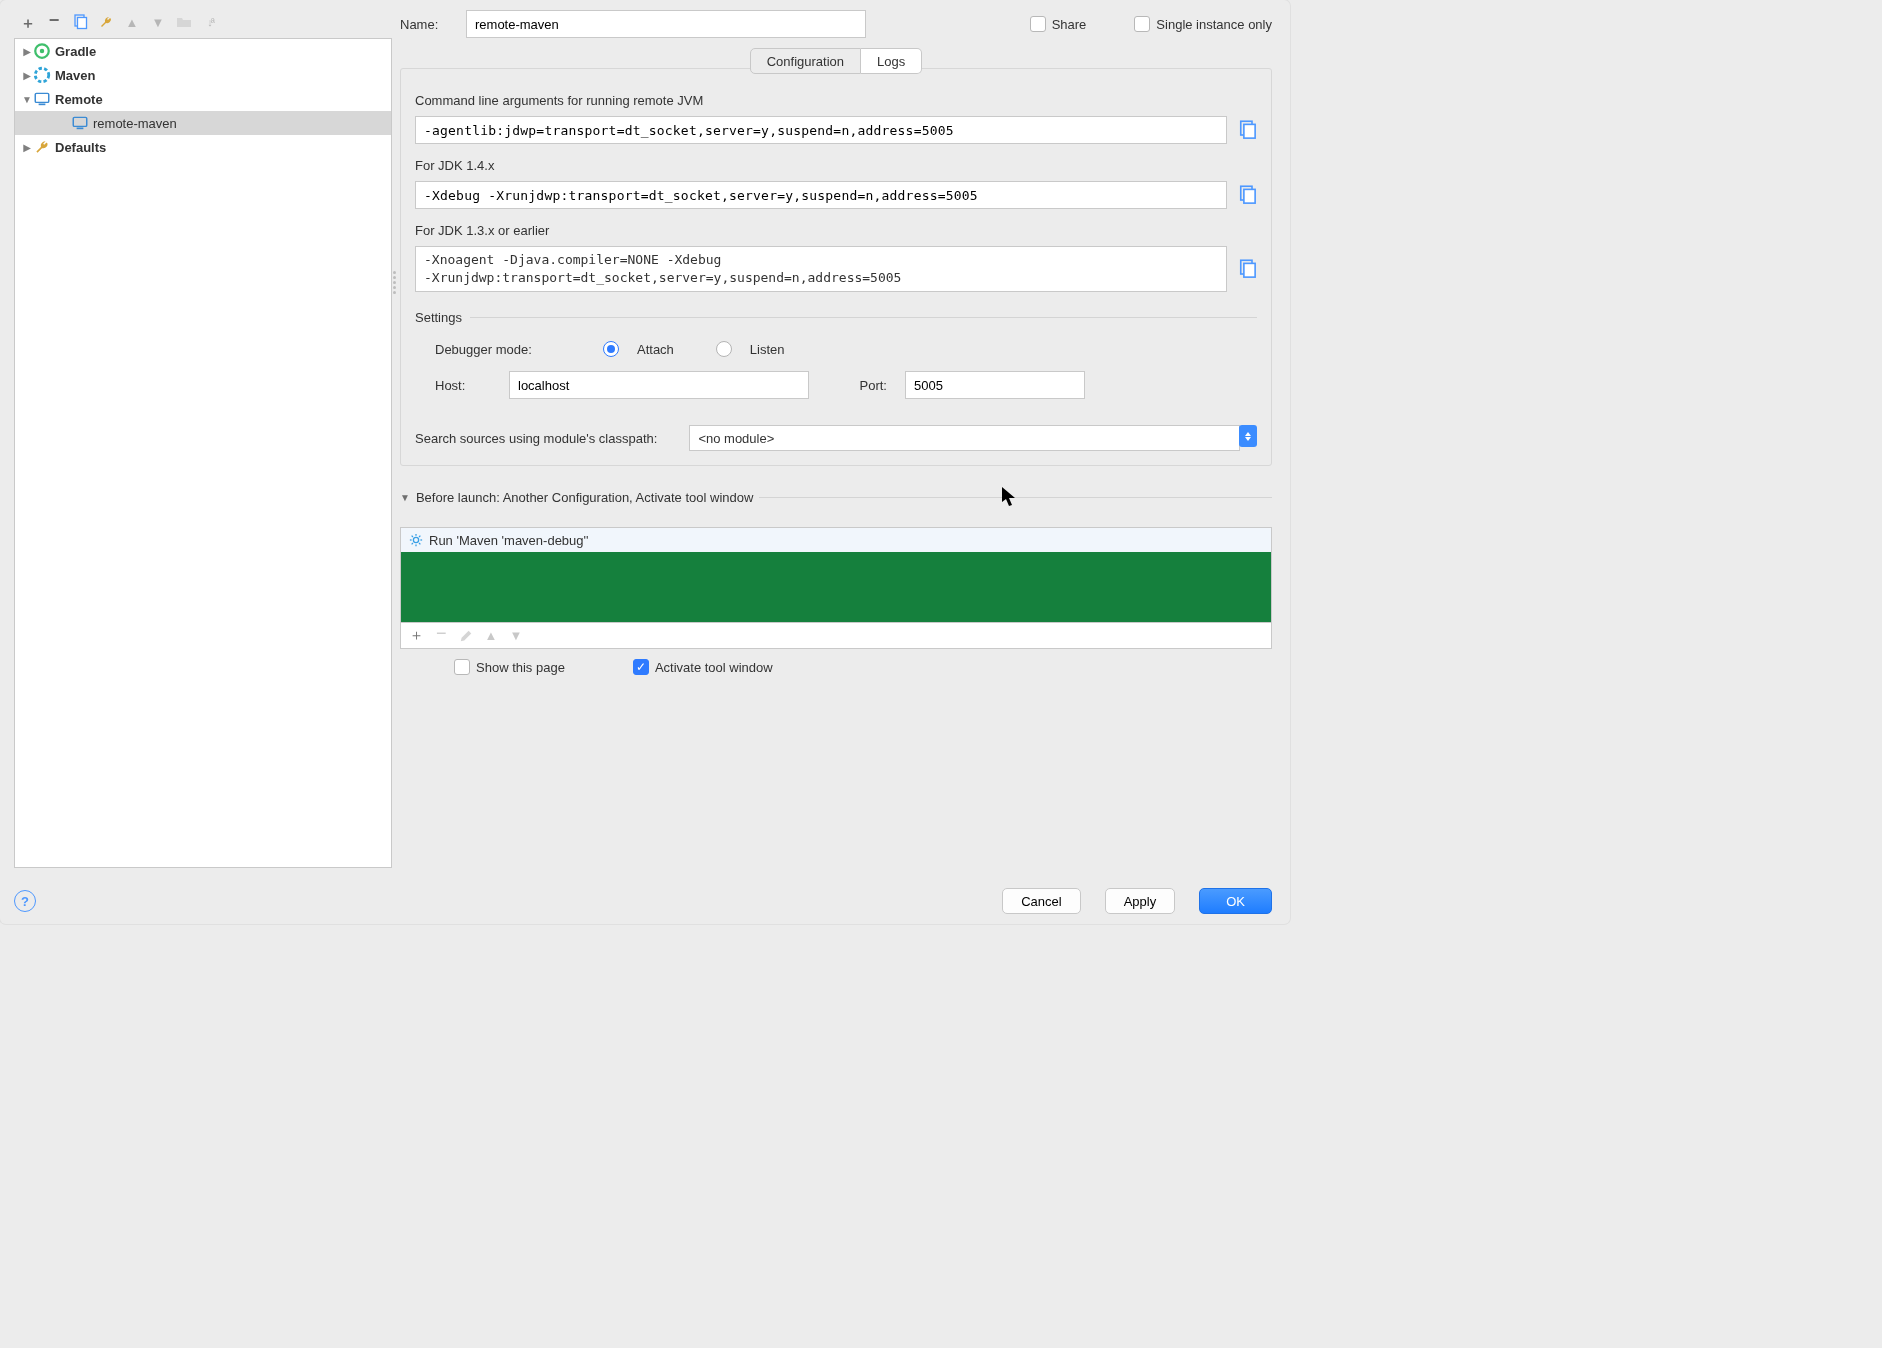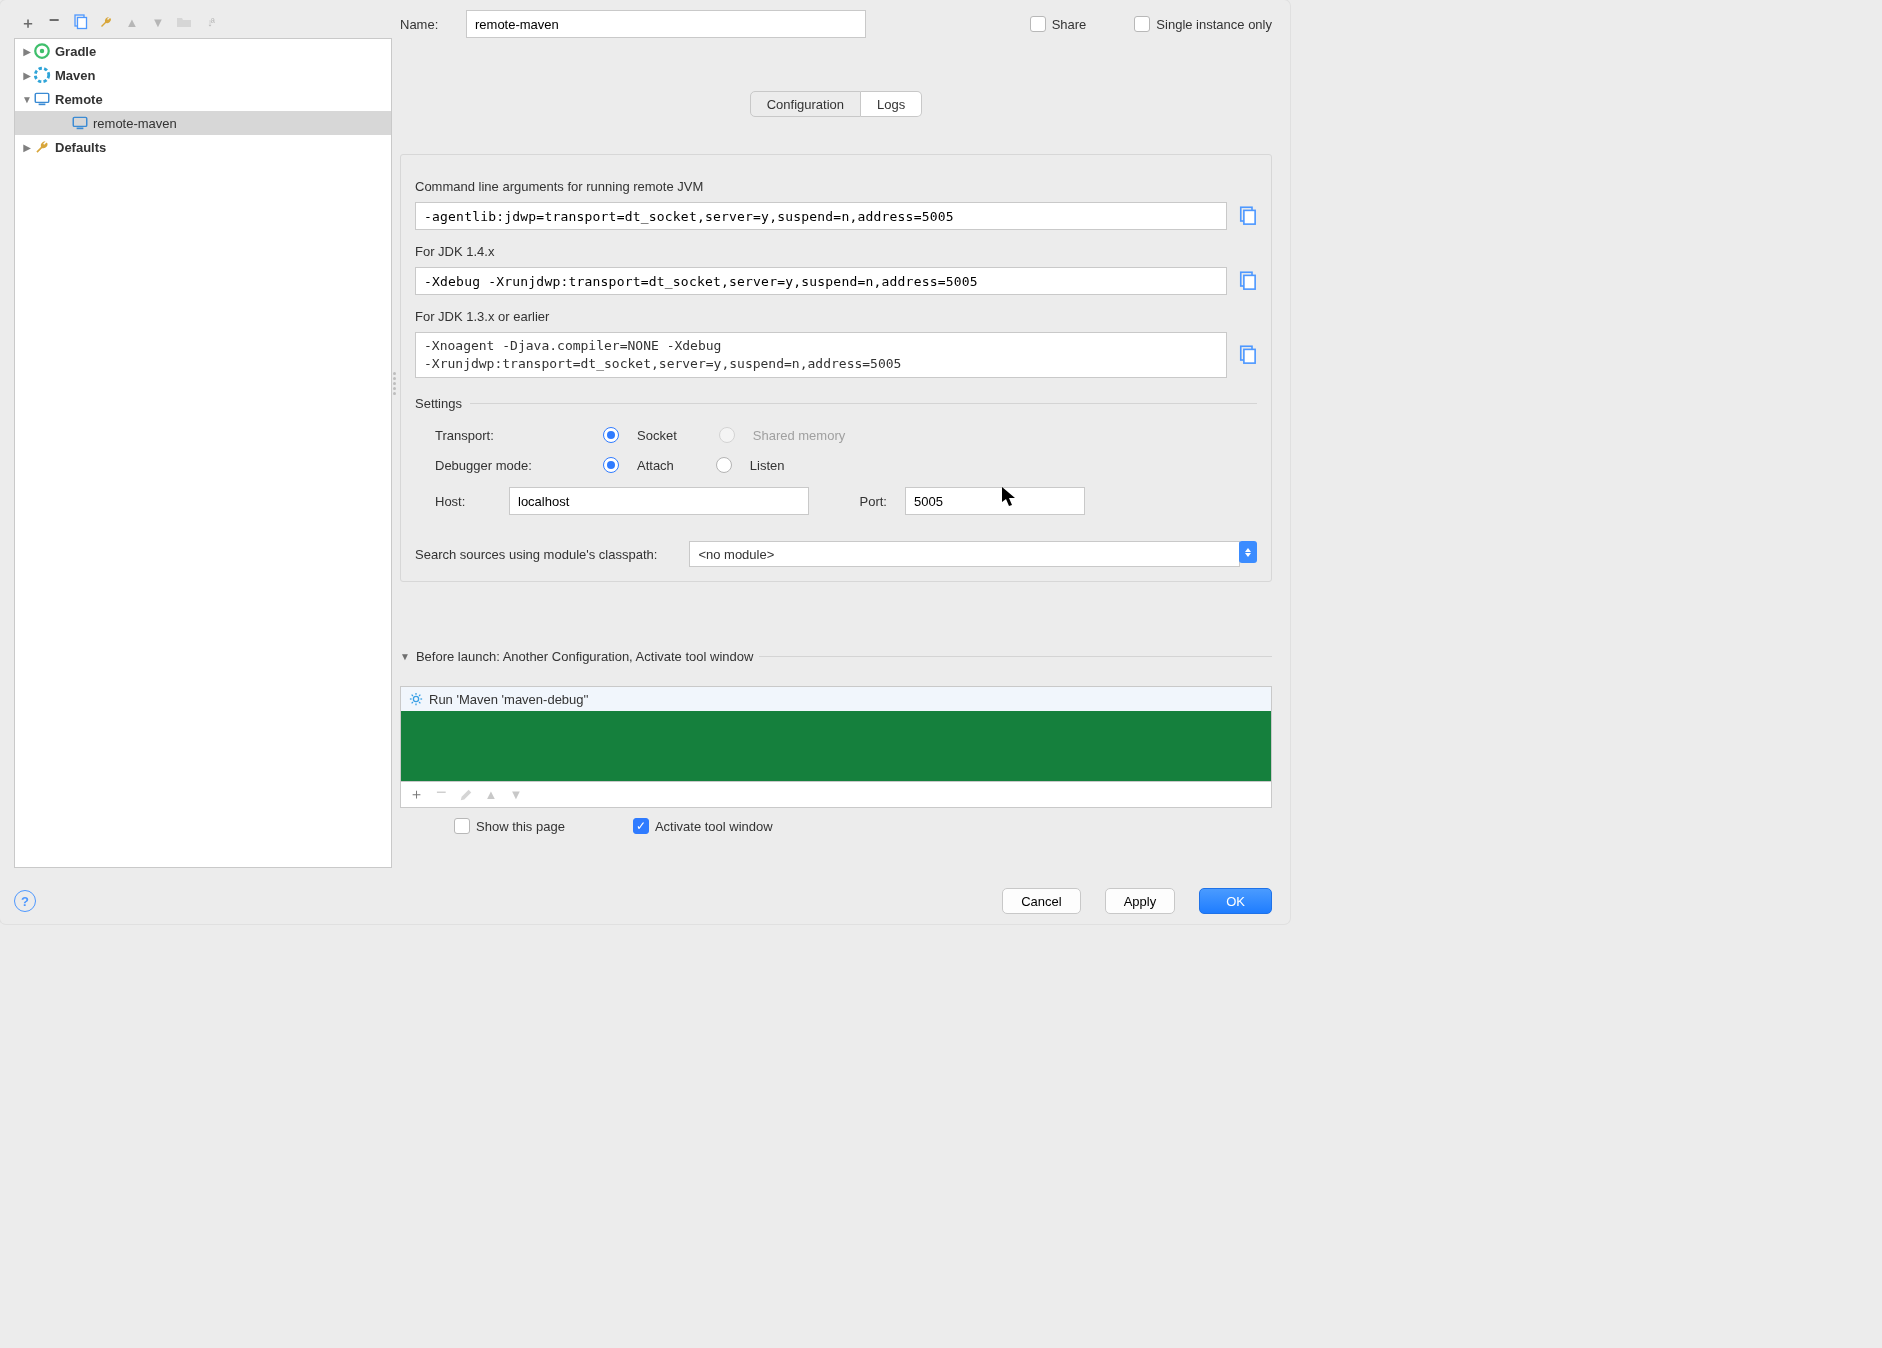--- a/index.html
+++ b/index.html
@@ -28,21 +28,21 @@
     position: relative;
     background: #ececec;
     border-bottom: 1px solid #dcdcdc;
   }
   .traffic-lights { display: flex; gap: 8px; margin-left: 10px; }
   .tl { width: 12px; height: 12px; border-radius: 50%; background: #d3d3d3; border: 0.5px solid #bababa; }
   .title-text { position: absolute; left: 0; right: 0; text-align: center; color: #a9a9a9; font-size: 13px; }
 
   .body-area { flex: 1; display: flex; min-height: 0; }
   .left-col { width: 392px; display: flex; flex-direction: column; padding: 10px 0 10px 14px; }
-  .right-col { flex: 1; display: flex; flex-direction: column; padding: 10px 18px 10px 8px; min-width: 0; gap: 43px; }
+  .right-col { flex: 1; display: flex; flex-direction: column; padding: 10px 18px 10px 8px; min-width: 0; }
 
   .toolbar { display: flex; align-items: center; gap: 10px; padding: 4px 6px 8px 6px; }
   .tb-ico { width: 16px; height: 16px; display: inline-flex; align-items: center; justify-content: center; color: #777; }
   .tb-ico.dim { opacity: .45; }
   .tb-add { color: #6b6b6b; font-weight: bold; font-size: 15px; line-height: 1; }
   .tb-minus { color: #6b6b6b; font-weight: bold; font-size: 18px; line-height: 1; position: relative; top:-2px;}
   .copy-ico svg, .wrench-ico svg { width: 16px; height: 16px; }
 
   .tree-panel {
     flex: 1;
@@ -297,27 +297,20 @@
           </span>
         </div>
 
         <div class="legend-row">
           <span class="legend-label">Settings</span>
           <span class="rule"></span>
         </div>
 
         <div class="settings-grid">
           <div class="srow">
-            <span class="slabel">Transport:</span>
-            <span class="radio sel"></span>
-            <span class="rlabel">Socket</span>
-            <span class="radio disabled"></span>
-            <span class="rlabel disabled">Shared memory</span>
-          </div>
-          <div class="srow">
             <span class="slabel">Debugger mode:</span>
             <span class="radio sel"></span>
             <span class="rlabel">Attach</span>
             <span class="radio"></span>
             <span class="rlabel">Listen</span>
           </div>
           <div class="srow">
             <span class="slabel" style="width:56px;">Host:</span>
             <input class="text-input host-input" value="localhost" style="">
             <span style="width:50px;text-align:right;margin-left:10px;">Port:</span>

